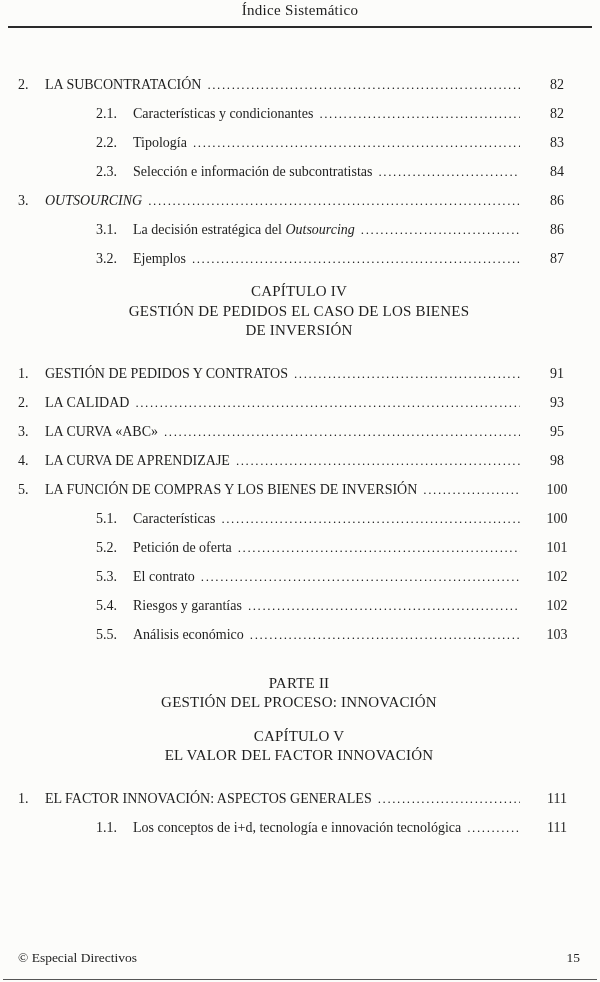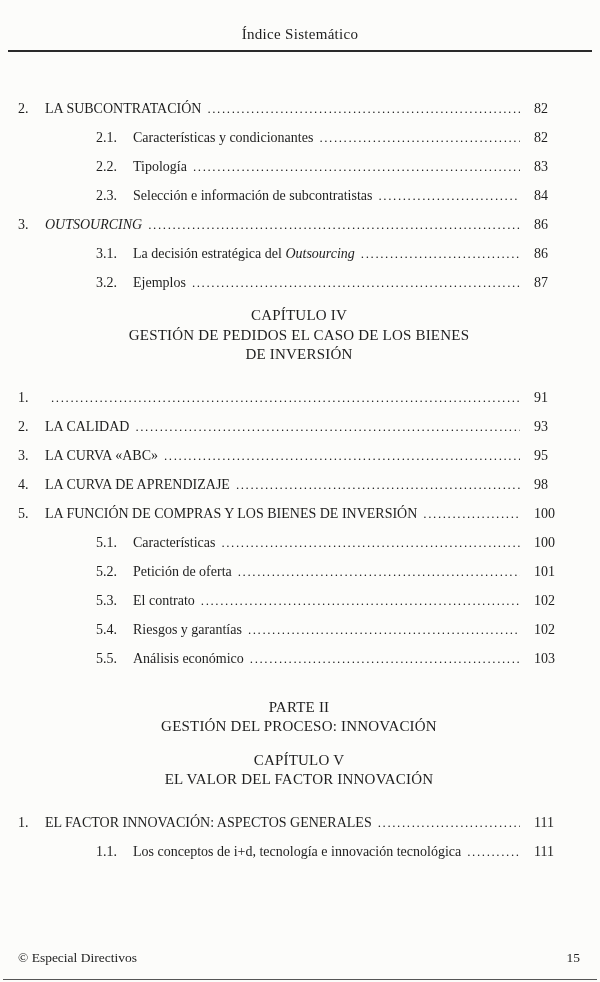--- a/index.html
+++ b/index.html
@@ -9,21 +9,21 @@
     height: 982px;
     margin: 0 auto;
     background: #fcfcfa;
     color: #1e1e1e;
     font-family: "Liberation Serif", "DejaVu Serif", serif;
     overflow: hidden;
     box-sizing: border-box;
   }
   .header-title {
     text-align: center;
-    padding-top: 24px;
+    padding-top: 0;
     font-size: 15px;
     letter-spacing: 0.3px;
     line-height: 20px;
   }
   .top-rule {
     border: none;
     border-top: 2px solid #2a2a2a;
     margin: 6px 8px 0 8px;
     height: 0;
   }
@@ -46,21 +46,21 @@
     overflow: hidden;
     white-space: nowrap;
     margin: 0 14px 0 6px;
     letter-spacing: 1.6px;
     font-size: 13px;
     color: #222;
   }
   .leader::after {
     content: "..........................................................................................................................................";
   }
-  .pg { flex: none; width: 46px; text-align: left; }
+  .pg { flex: none; width: 46px; text-align: center; }
   .heading {
     text-align: center;
     font-weight: 400;
     font-size: 15px;
     line-height: 19.5px;
     letter-spacing: 0.2px;
   }
   .h-chapter { margin: 14px 0 24px 0; }
   .h-part { margin: 30px 0 6px 0; }
   .footer {
@@ -137,20 +137,21 @@
         <span class="leader"></span>
         <span class="pg">87</span>
       </div>
       <div class="heading h-chapter">
         <div class="heading-line">CAPÍTULO IV</div>
         <div class="heading-line">GESTIÓN DE PEDIDOS EL CASO DE LOS BIENES</div>
         <div class="heading-line">DE INVERSIÓN</div>
       </div>
       <div class="row lvl1">
         <span class="num">1.</span>
+        <span class="label"><span>GESTIÓN DE PEDIDOS Y CONTRATOS</span></span>
         <span class="leader"></span>
         <span class="pg">91</span>
       </div>
       <div class="row lvl1">
         <span class="num">2.</span>
         <span class="label"><span>LA CALIDAD</span></span>
         <span class="leader"></span>
         <span class="pg">93</span>
       </div>
       <div class="row lvl1">

